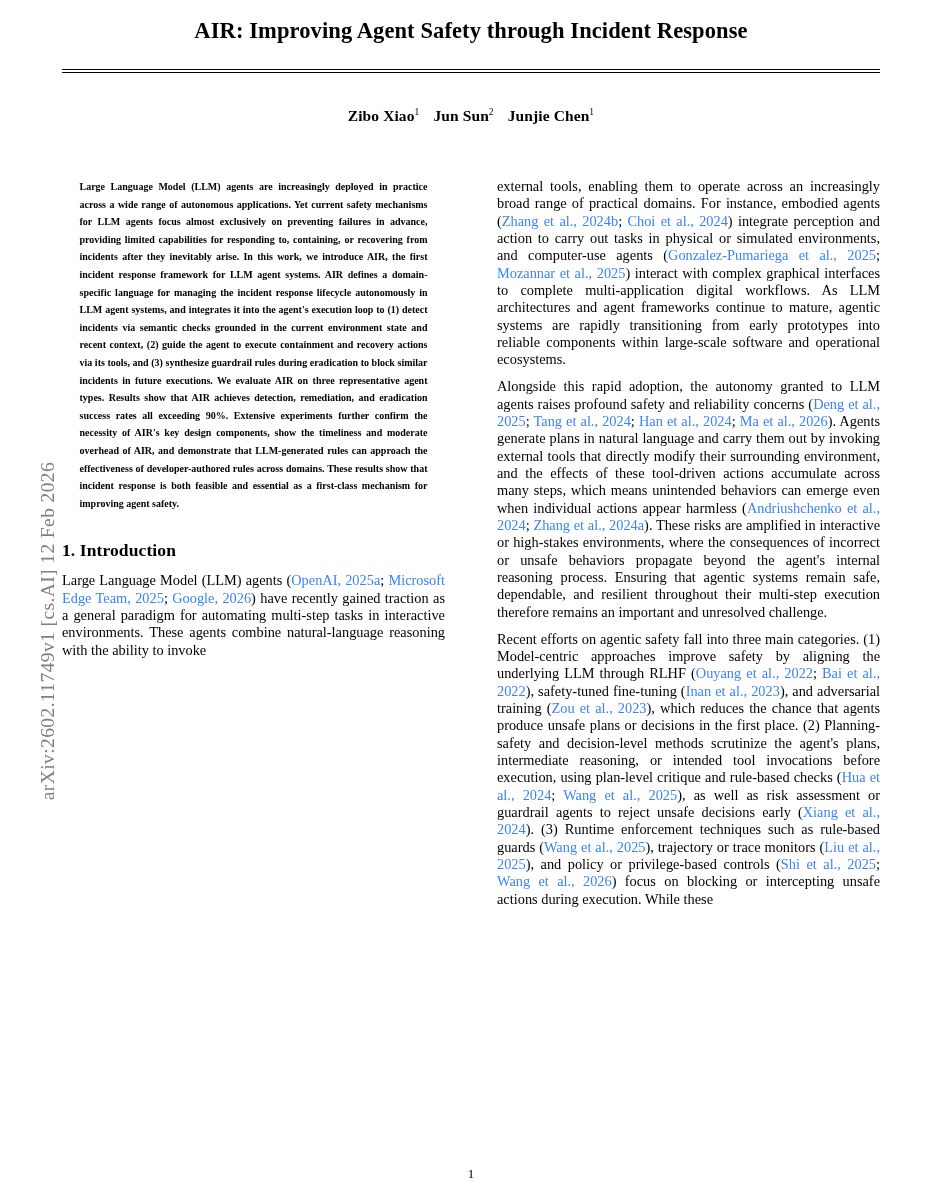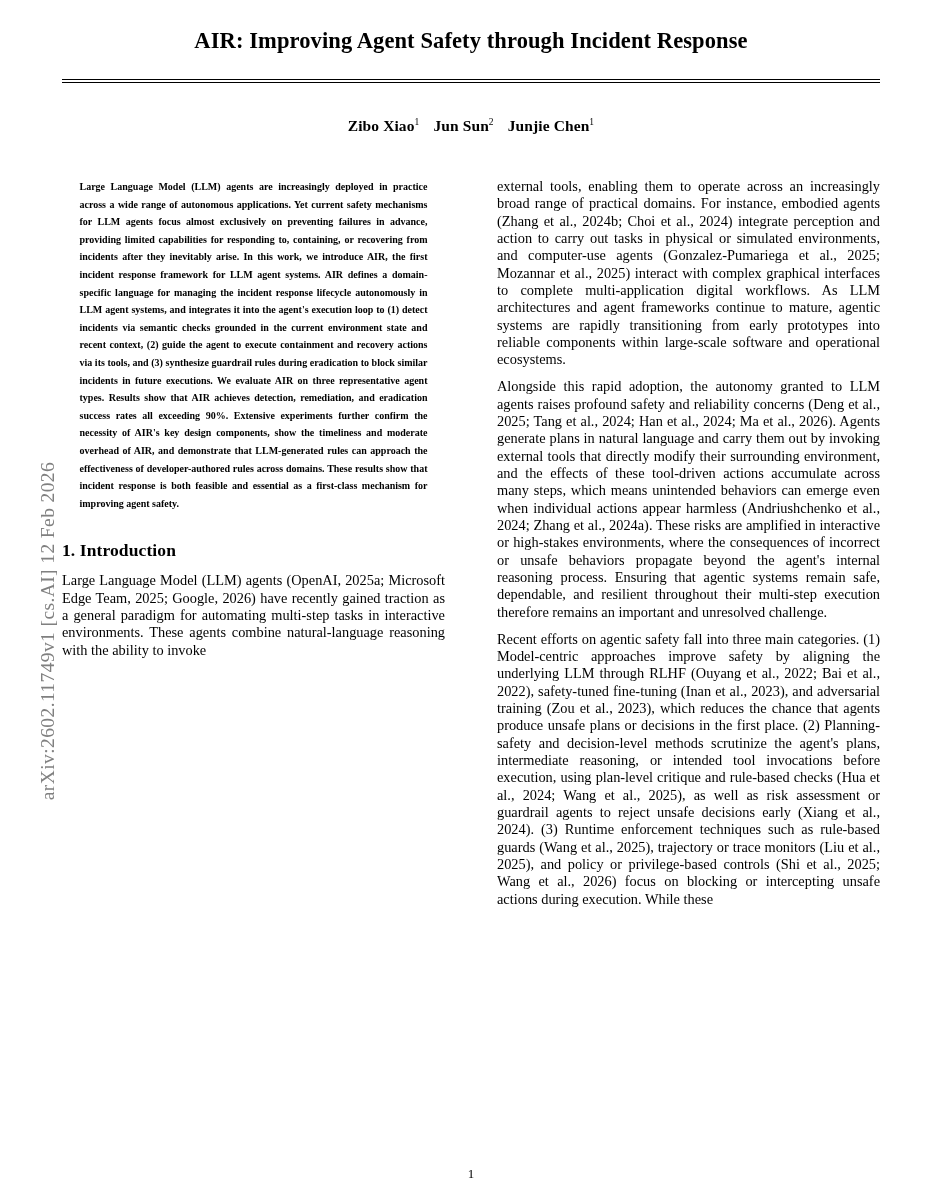--- a/index.html
+++ b/index.html
@@ -36,21 +36,21 @@
   
   #page {
     position: absolute;
     left: 62px;
     top: 0;
     width: 818px;
     height: 1200px;
   }
 
   
-  #title-block { padding-top: 27px; }
+  #title-block { padding-top: 17px; }
   #paper-title {
     font-size: 22.5px;
     font-weight: bold;
     text-align: center;
     letter-spacing: 0.1px;
     line-height: 1.25;
     margin: 0;
   }
   .rule-double {
     margin-top: 24px;
@@ -108,21 +108,21 @@
   .abs p.txt { font-size: 10px; line-height: 17.6px; font-weight: bold; }
 
   h2.section {
     font-size: 17.5px;
     font-weight: bold;
     margin: 0 0 11px 0;
     letter-spacing: 0.1px;
   }
   #intro-head-wrap { margin-top: 28px; }
 
-  .cite { color: #000000; }
+  .cite { color: #3b82f6; }
 
   
   #page-number {
     position: absolute;
     left: 0;
     top: 1166px;
     width: 818px;
     text-align: center;
     font-size: 13px;
   }

